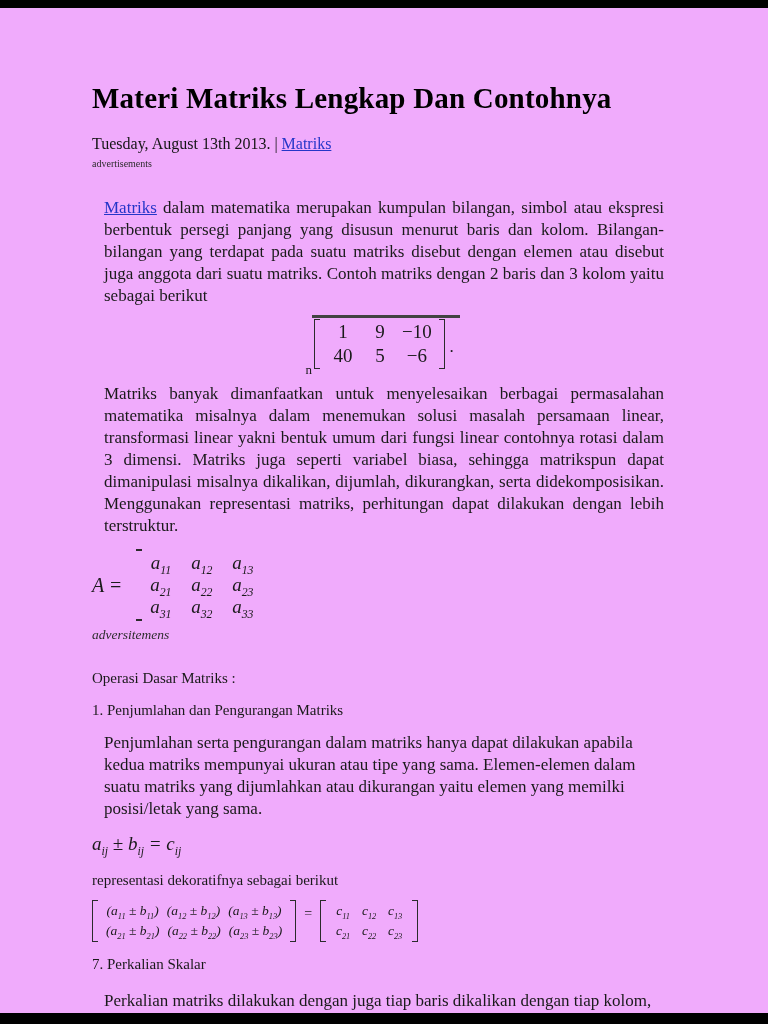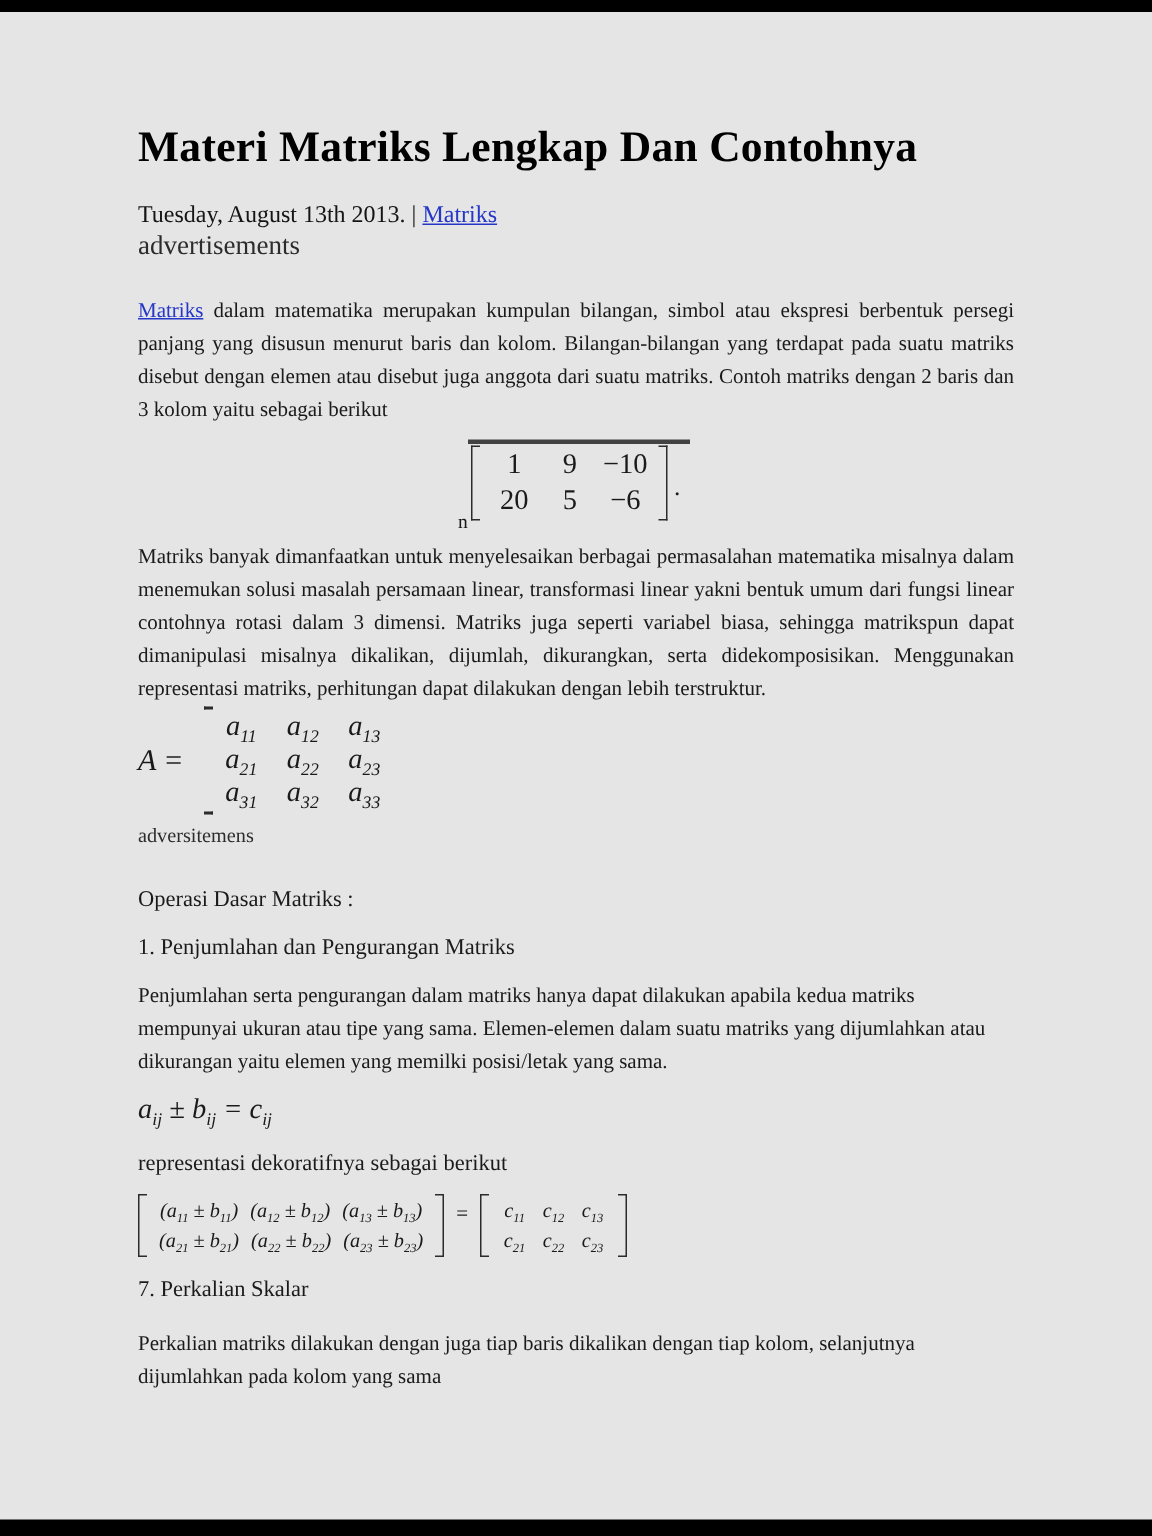--- a/index.html
+++ b/index.html
@@ -1,44 +1,44 @@
 <!DOCTYPE html>
 <html><head>
 <meta charset="utf-8">
 <style>
   * { box-sizing: border-box; }
   html, body { margin: 0; padding: 0; background: #ffffff; }
   .page {
     position: relative;
     width: 768px;
     height: 1024px;
-    background: #e5e5e5;
+    background: #f0abfc;
     overflow: hidden;
     font-family: "Liberation Serif", serif;
     color: #1a1a1a;
   }
   .bar-top    { position: absolute; top: 0; left: 0; width: 100%; height: 8px;  background: #000; }
   .bar-bottom { position: absolute; bottom: 0; left: 0; width: 100%; height: 11px; background: #000; }
 
   .content { position: absolute; left: 92px; top: 8px; width: 584px; }
 
   .title {
     margin: 74px 0 0 0;
     font-size: 29px;
     line-height: 32px;
     font-weight: bold;
     color: #000;
     letter-spacing: 0.2px;
   }
   .date-line { margin-top: 20px; font-size: 16px; line-height: 20px; color: #151515; }
   .link { color: #2536c8; text-decoration: underline; cursor: pointer; }
-  .ads-top { margin-top: 2px; font-size: 18px; line-height: 15px; color: #2c2c2c; }
-  .ads-mid { margin-top: 6px; font-size: 13.5px; line-height: 15px; color: #2c2c2c; }
-
-  p.para { margin: 0; font-size: 14px; line-height: 22px; color: #1a1a1a; }
+  .ads-top { margin-top: 2px; font-size: 10px; line-height: 15px; color: #2c2c2c; }
+  .ads-mid { margin-top: 6px; font-size: 13.5px; line-height: 15px; color: #2c2c2c; font-style: italic; }
+
+  p.para { margin: 12px; font-size: 17px; line-height: 22px; color: #1a1a1a; }
   .justify { text-align: justify; }
   .mt-p1 { margin-top: 26px !important; }
   .mt-p2 { margin-top: 14px !important; }
   .mt-p3 { margin-top: 12px !important; }
   .mt-p4 { margin-top: 16px !important; }
 
   .heading { font-size: 15px; line-height: 20px; color: #1a1a1a; }
   .mt-operasi { margin-top: 26px; }
   .mt-h1 { margin-top: 12px; }
   .mt-rep { margin-top: 14px; }
@@ -116,21 +116,21 @@
       <div class="matrix mx-example mx-overline">
         <span class="mx-corner">n</span>
         <div class="br br-l"></div>
         <div class="m-body">
             <div class="m-row">
               <span class="m-cell"><span>1</span></span>
               <span class="m-cell"><span>9</span></span>
               <span class="m-cell"><span>−10</span></span>
             </div>
             <div class="m-row">
-              <span class="m-cell"><span>20</span></span>
+              <span class="m-cell"><span>40</span></span>
               <span class="m-cell"><span>5</span></span>
               <span class="m-cell"><span>−6</span></span>
             </div>
           </div>
         <div class="br br-r"></div>
       </div>
       <span class="mx-dot">.</span>
     </div>
 
     <p class="para justify mt-p2">Matriks banyak dimanfaatkan untuk menyelesaikan berbagai permasalahan matematika misalnya dalam menemukan solusi masalah persamaan linear, transformasi linear yakni bentuk umum dari fungsi linear contohnya rotasi dalam 3 dimensi. Matriks juga seperti variabel biasa, sehingga matrikspun dapat dimanipulasi misalnya dikalikan, dijumlah, dikurangkan, serta didekomposisikan. Menggunakan representasi matriks, perhitungan dapat dilakukan dengan lebih terstruktur.</p>

